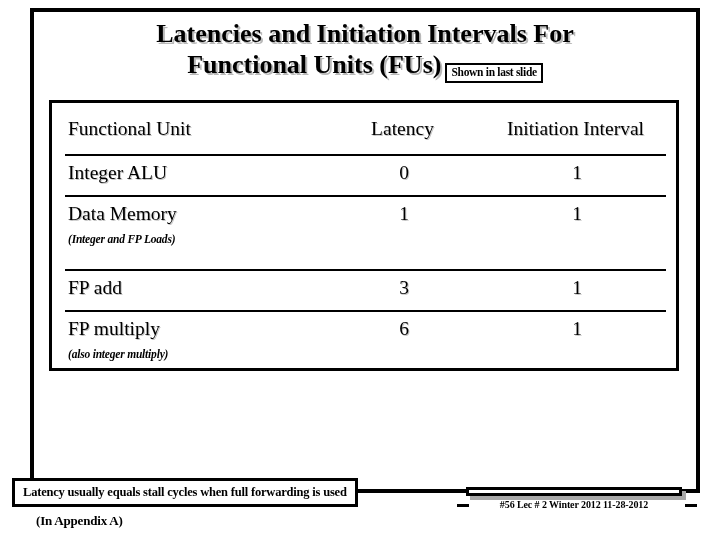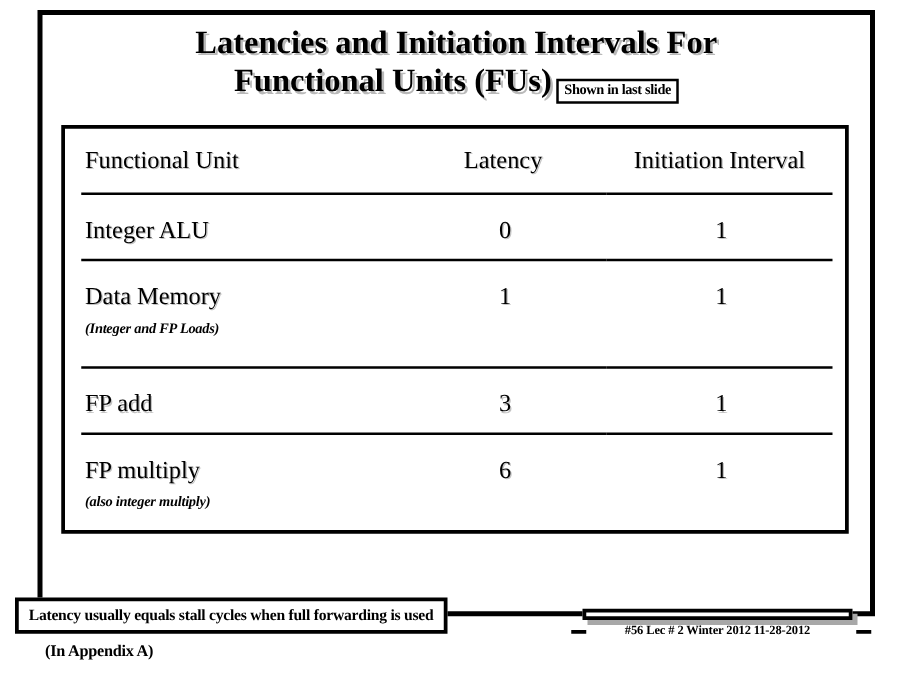--- a/index.html
+++ b/index.html
@@ -67,21 +67,21 @@
     position: relative;
     top: 3px;
   }
 
   
   #table-panel {
     position: absolute;
     left: 49px;
     top: 100px;
     width: 630px;
-    height: 327px;
+    height: 271px;
     border: 3px solid #000000;
     box-sizing: border-box;
     background: #ffffff;
     z-index: 4;
   }
 
   #fu-table {
     position: absolute;
     left: 13px;
     top: 15px;
@@ -98,21 +98,21 @@
     font-weight: normal;
     padding: 0 0 14px 3px;
     text-align: left;
     vertical-align: bottom;
     text-shadow: 1px 1px 0 #c4c4c4;
   }
   #fu-table th.center { text-align: center; padding-left: 0; }
 
   #fu-table tbody tr td {
     border-top: 2px solid #000000;
-    padding: 17px 0 5px 3px;
+    padding: 5px 0 5px 3px;
     vertical-align: top;
     margin-top: 28px;
   }
 
   .unit-name {
     font-size: 19.5px;
     line-height: 24px;
     text-shadow: 1px 1px 0 #c4c4c4;
     white-space: nowrap;
   }

